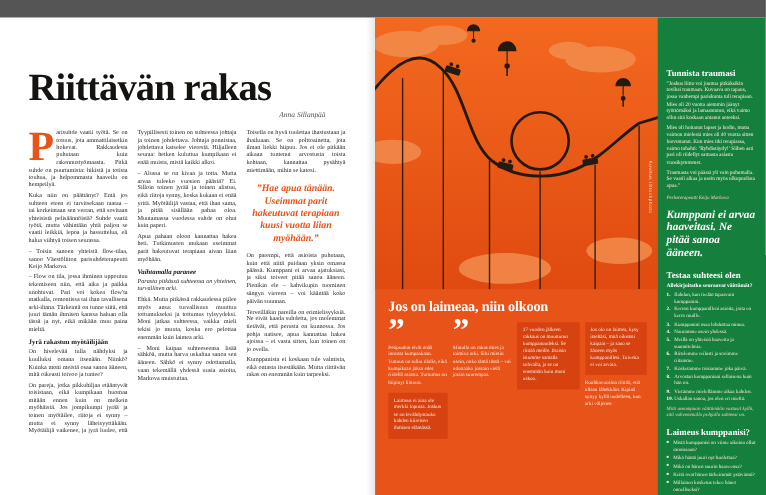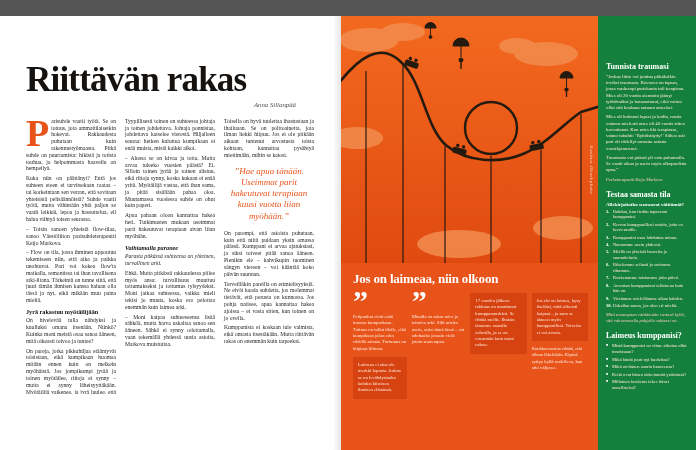--- a/index.html
+++ b/index.html
@@ -15,21 +15,21 @@
   .headline { font-size:35px; font-weight:700; letter-spacing:-0.8px; color:#15120f; line-height:1.02; }
   .standfirst { margin-top:9px; width:298px; font-size:8.2px; line-height:1.4; color:#262320; }
   .byline { width:298px; text-align:right; font-style:italic; font-size:6.8px; color:#55504b; margin-top:3px; padding-right:28px; }
   .columns { display:flex; gap:9px; margin-top:10px; height:276px; overflow:hidden; }
   .col { width:90px; font-size:5.6px; line-height:1.22; text-align:justify; color:#2a2724; }
   .col p { margin-bottom:3px; }
   .dropcap { float:left; font-size:38px; line-height:0.78; font-weight:700; color:#e8531a; padding:1px 2px 0 0; }
   .subhead { font-weight:700; font-size:6.2px; margin:4px 0 2px; color:#15120f; }
   .subhead.italic { font-style:italic; }
   .leadline { font-style:italic; margin-bottom:3px; }
-  .pullquote { color:#e8531a; font-style:italic; font-weight:400; font-size:9px;
+  .pullquote { color:#e8531a; font-style:italic; font-weight:700; font-size:9px;
                line-height:1.25; text-align:center; margin:7px 1px 8px; }
   .lp-pageno { position:absolute; left:16px; bottom:6px; font-size:5.5px; color:#333; }
   .lp-credit { position:absolute; right:14px; bottom:6px; font-size:5px; color:#8a857f; }
   .spine { position:absolute; left:333px; top:0; width:8px; height:450px;
            background:linear-gradient(to right, rgba(0,0,0,0) , rgba(0,0,0,0.10)); pointer-events:none; }
   
   .right-page { width:355px; height:450px; position:relative; background:#e8531a; color:#fff; }
   .illo { position:absolute; left:0; top:0; width:257px; height:247px; display:block; }
   .vert-credit { position:absolute; left:248px; top:130px; writing-mode:vertical-rl;
                  font-family:"Liberation Sans", sans-serif; font-size:4.2px;
@@ -197,22 +197,23 @@
       </div>
     </div>
 
     <div class="sidebar">
       <div class="sb-title">Tunnista traumasi</div>
       <p class="sb-p">”Joskus liitto voi juuttua pitkäksikin toviksi traumaan. Kuvaava on tapaus, jossa vanhempi pariskunta tuli terapiaan. Mies oli 20 vuotta aiemmin jäänyt työttömäksi ja lamaantunut, eikä vaimo ollut sitä koskaan antanut anteeksi.</p>
       <p class="sb-p">Mies oli hoitanut lapset ja kodin, mutta vaimon mielestä mies oli 40 vuotta sitten luovuttanut. Kun mies itki terapiassa, vaimo tuhahti: ’Ryhdistäydy!’ Siihen asti pari oli riidellyt samasta asiasta vuosikymmenet.</p>
       <p class="sb-p">Traumasta voi päästä yli vain puhumalla. Se vaatii aikaa ja usein myös ulkopuolista apua.”</p>
       <div class="sb-credit">Perheterapeutti Keijo Markova</div>
 
-
-      <div class="sb-title">Testaa samasta tila</div>
+      <div class="sb-quote">Kumppani ei arvaa haaveitasi. Ne pitää sanoa ääneen.</div>
+
+      <div class="sb-title">Testaa suhteesi olen</div>
       <div class="sb-test-intro">Allekirjoitatko seuraavat väittämät?</div>
       <ol class="test-list">
         <li>Ilahdun, kun tiedän tapaavani kumppanini.</li>
         <li>Kerron kumppanilleni asioita, joita en kerro muille.</li>
         <li>Kumppanini osaa lohduttaa minua.</li>
         <li>Nauramme usein yhdessä.</li>
         <li>Meillä on yhteisiä haaveita ja suunnitelmia.</li>
         <li>Riitelemme reilusti ja sovimme riitamme.</li>
         <li>Kosketamme toisiamme joka päivä.</li>
         <li>Arvostan kumppaniani sellaisena kuin hän on.</li>

